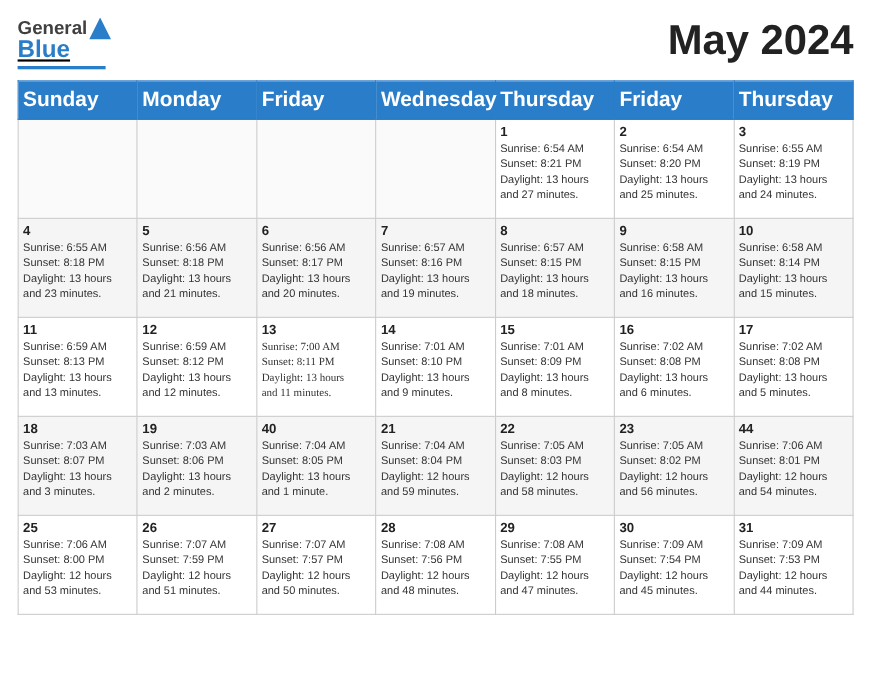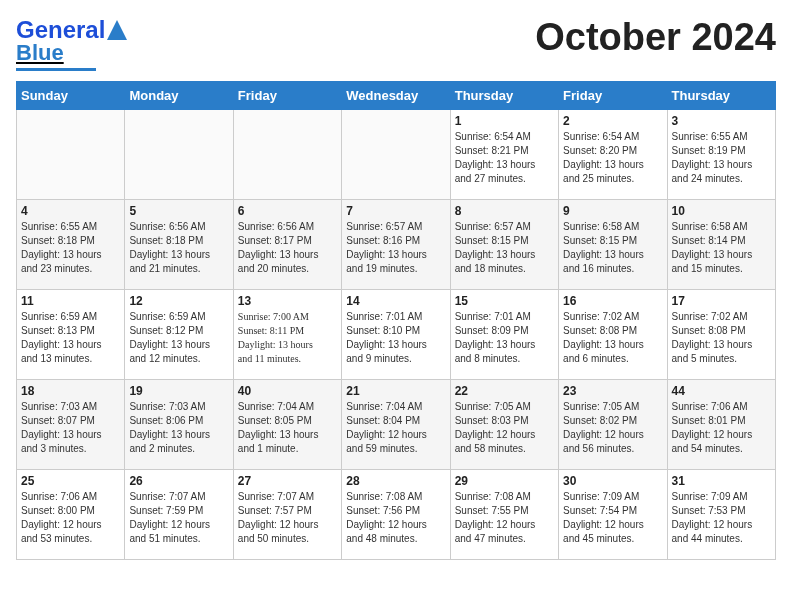--- a/index.html
+++ b/index.html
@@ -40,21 +40,21 @@
       color: #444;
     }
     table {
       width: 100%;
       border-collapse: collapse;
       table-layout: fixed;
     }
     thead tr th {
       background: #2a7dc9;
       color: #fff;
-      font-size: 13px;
+      font-size: 19px;
       padding: 6px 4px;
       text-align: left;
       border: 1px solid #2a7dc9;
     }
     tbody tr td {
       border: 1px solid #ccc;
       vertical-align: top;
       padding: 4px;
       height: 90px;
       font-size: 10.5px;
@@ -77,32 +77,32 @@
     .empty-cell {
       background: #fafafa;
     }
   </style>
 </head>
 <body>
 
 <div class="header-area">
   <div class="logo">
     <div style="display:flex;align-items:center;">
-      <span style="font-size:24px;font-weight:bold;color:#1d4ed8;">General</span>
+      <span style="font-size:17px;font-weight:bold;color:#404040;">General</span>
       <svg width="20" height="20" viewBox="0 0 20 20" style="margin-left:2px;">
         <polygon points="0,20 10,0 20,20" fill="#2a7dc9"></polygon>
       </svg>
     </div>
     <div style="display:flex;align-items:flex-end;margin-top:-4px;text-decoration:underline;">
       <span style="font-size:22px;font-weight:bold;color:#2a7dc9;">Blue</span>
     </div>
     <div class="logo-line"></div>
   </div>
   <div class="title-block">
-    <div class="calendar-title">October 2024</div>
+    <div class="calendar-title">May 2024</div>
   </div>
 </div>
 
 <table>
   <thead>
     <tr>
     <th>Sunday</th>
         <th>Monday</th>
         <th>Friday</th>
         <th>Wednesday</th>

